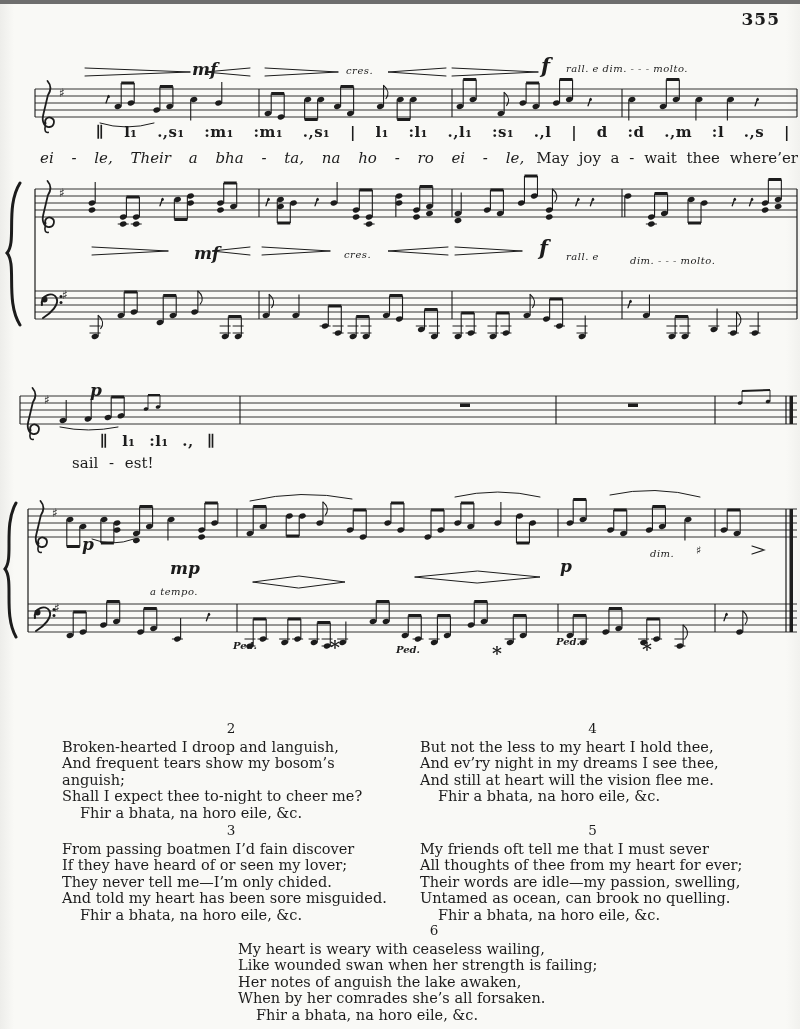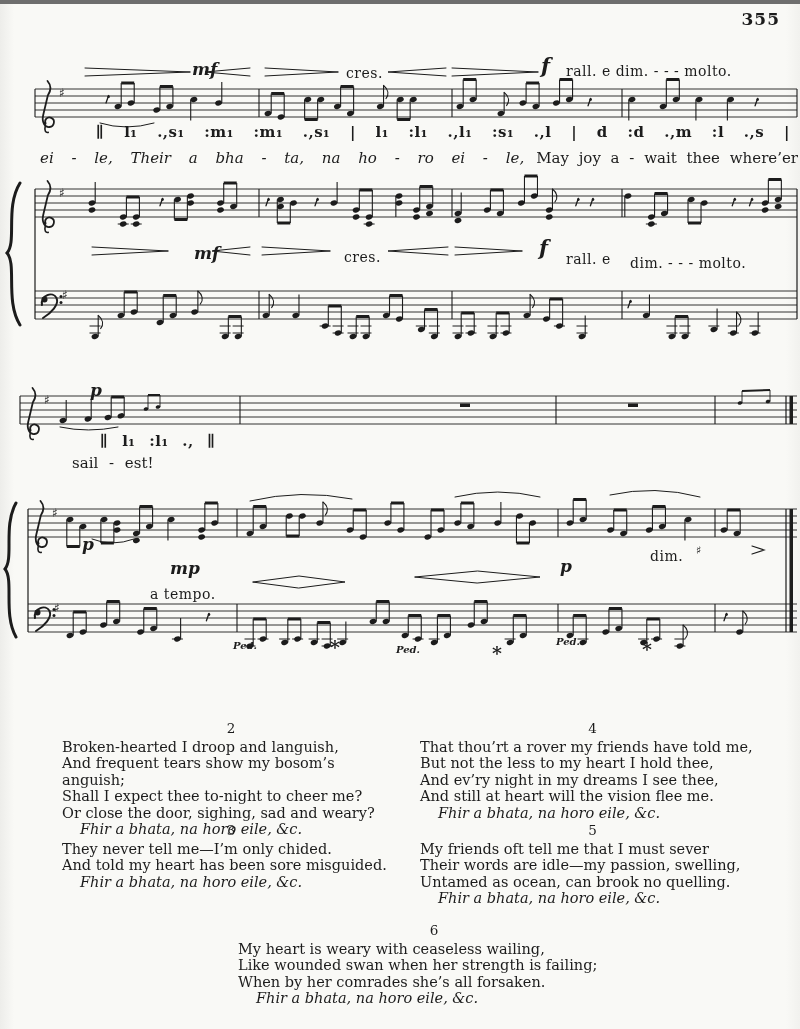--- a/index.html
+++ b/index.html
@@ -4,31 +4,31 @@
 <style>
   html,body{margin:0;padding:0;background:#6e6e6e;}
   #page{position:relative;width:800px;height:1029px;margin:4px auto;overflow:hidden;
         background:linear-gradient(90deg,#ededea 0px,#f9f9f6 14px,#f9f9f6 786px,#f1f1ee 800px);
         font-family:"DejaVu Serif","DejaVu Sans",serif;color:var(--ink,#1c1c1c);}
   .abs{position:absolute;white-space:nowrap;}
   .pageno{font-weight:bold;font-size:17px;letter-spacing:1px;}
   .system{position:absolute;left:0;width:800px;}
   .eng{position:absolute;left:0;top:0;}
   .dyn-big{font-style:italic;font-weight:bold;font-size:17px;}
-  .dyn-txt{font-size:14px;letter-spacing:0.5px;}
+  .dyn-txt{font-style:italic;font-size:10px;letter-spacing:0.5px;}
   .solfa{font-weight:bold;font-size:15px;letter-spacing:0.5px;word-spacing:14px;}
   .solfa2{word-spacing:8px;}
   .lyric{font-size:15px;}
   .lyr-ga{font-style:italic;word-spacing:13px;}
   .lyr-en{word-spacing:5px;padding-left:12px;}
   .ped{font-style:italic;font-weight:bold;font-size:10px;}
   .ast{font-size:19px;font-weight:bold;}
   .verse{position:absolute;font-size:14.5px;line-height:16.5px;}
   .vnum{text-align:center;font-size:13.5px;margin-bottom:2px;}
-  .vref{font-style:italic;padding-left:18px;}
+  .vref{padding-left:18px;}
   .v2{left:62px;top:716px;width:338px;}
   .v3{left:62px;top:818px;width:338px;}
   .v4{left:420px;top:716px;width:345px;}
   .v5{left:420px;top:818px;width:345px;}
   .v6{left:238px;top:918px;width:392px;}
 </style>
 </head>
 <body>
 
 <div id="page">
@@ -672,44 +672,46 @@
     <div class="abs ast" style="left:492px;top:256px;">*</div>
     <div class="abs ped" style="left:556px;top:250px;">Ped.</div>
     <div class="abs ast" style="left:642px;top:252px;">*</div>
   </section>
 
   <div class="verse v2">
     <div class="vnum">2</div>
     <div class="vline">Broken-hearted I droop and languish,</div>
     <div class="vline">And frequent tears show my bosom’s anguish;</div>
     <div class="vline">Shall I expect thee to-night to cheer me?</div>
-    <div class="vline">Or close the door, sighing, sad and weary?</div>
     <div class="vref">Fhir a bhata, na horo eile, &amp;c.</div>
   </div>
   <div class="verse v3">
     <div class="vnum">3</div>
+    <div class="vline">From passing boatmen I’d fain discover</div>
+    <div class="vline">If they have heard of or seen my lover;</div>
     <div class="vline">They never tell me—I’m only chided.</div>
     <div class="vline">And told my heart has been sore misguided.</div>
     <div class="vref">Fhir a bhata, na horo eile, &amp;c.</div>
   </div>
   <div class="verse v4">
     <div class="vnum">4</div>
-    <div class="vline">That thou’rt a rover my friends have told me,</div>
     <div class="vline">But not the less to my heart I hold thee,</div>
     <div class="vline">And ev’ry night in my dreams I see thee,</div>
     <div class="vline">And still at heart will the vision flee me.</div>
     <div class="vref">Fhir a bhata, na horo eile, &amp;c.</div>
   </div>
   <div class="verse v5">
     <div class="vnum">5</div>
     <div class="vline">My friends oft tell me that I must sever</div>
+    <div class="vline">All thoughts of thee from my heart for ever;</div>
     <div class="vline">Their words are idle—my passion, swelling,</div>
     <div class="vline">Untamed as ocean, can brook no quelling.</div>
     <div class="vref">Fhir a bhata, na horo eile, &amp;c.</div>
   </div>
   <div class="verse v6">
     <div class="vnum">6</div>
     <div class="vline">My heart is weary with ceaseless wailing,</div>
     <div class="vline">Like wounded swan when her strength is failing;</div>
+    <div class="vline">Her notes of anguish the lake awaken,</div>
     <div class="vline">When by her comrades she’s all forsaken.</div>
     <div class="vref">Fhir a bhata, na horo eile, &amp;c.</div>
   </div>
 </div>
 
 </body></html>

